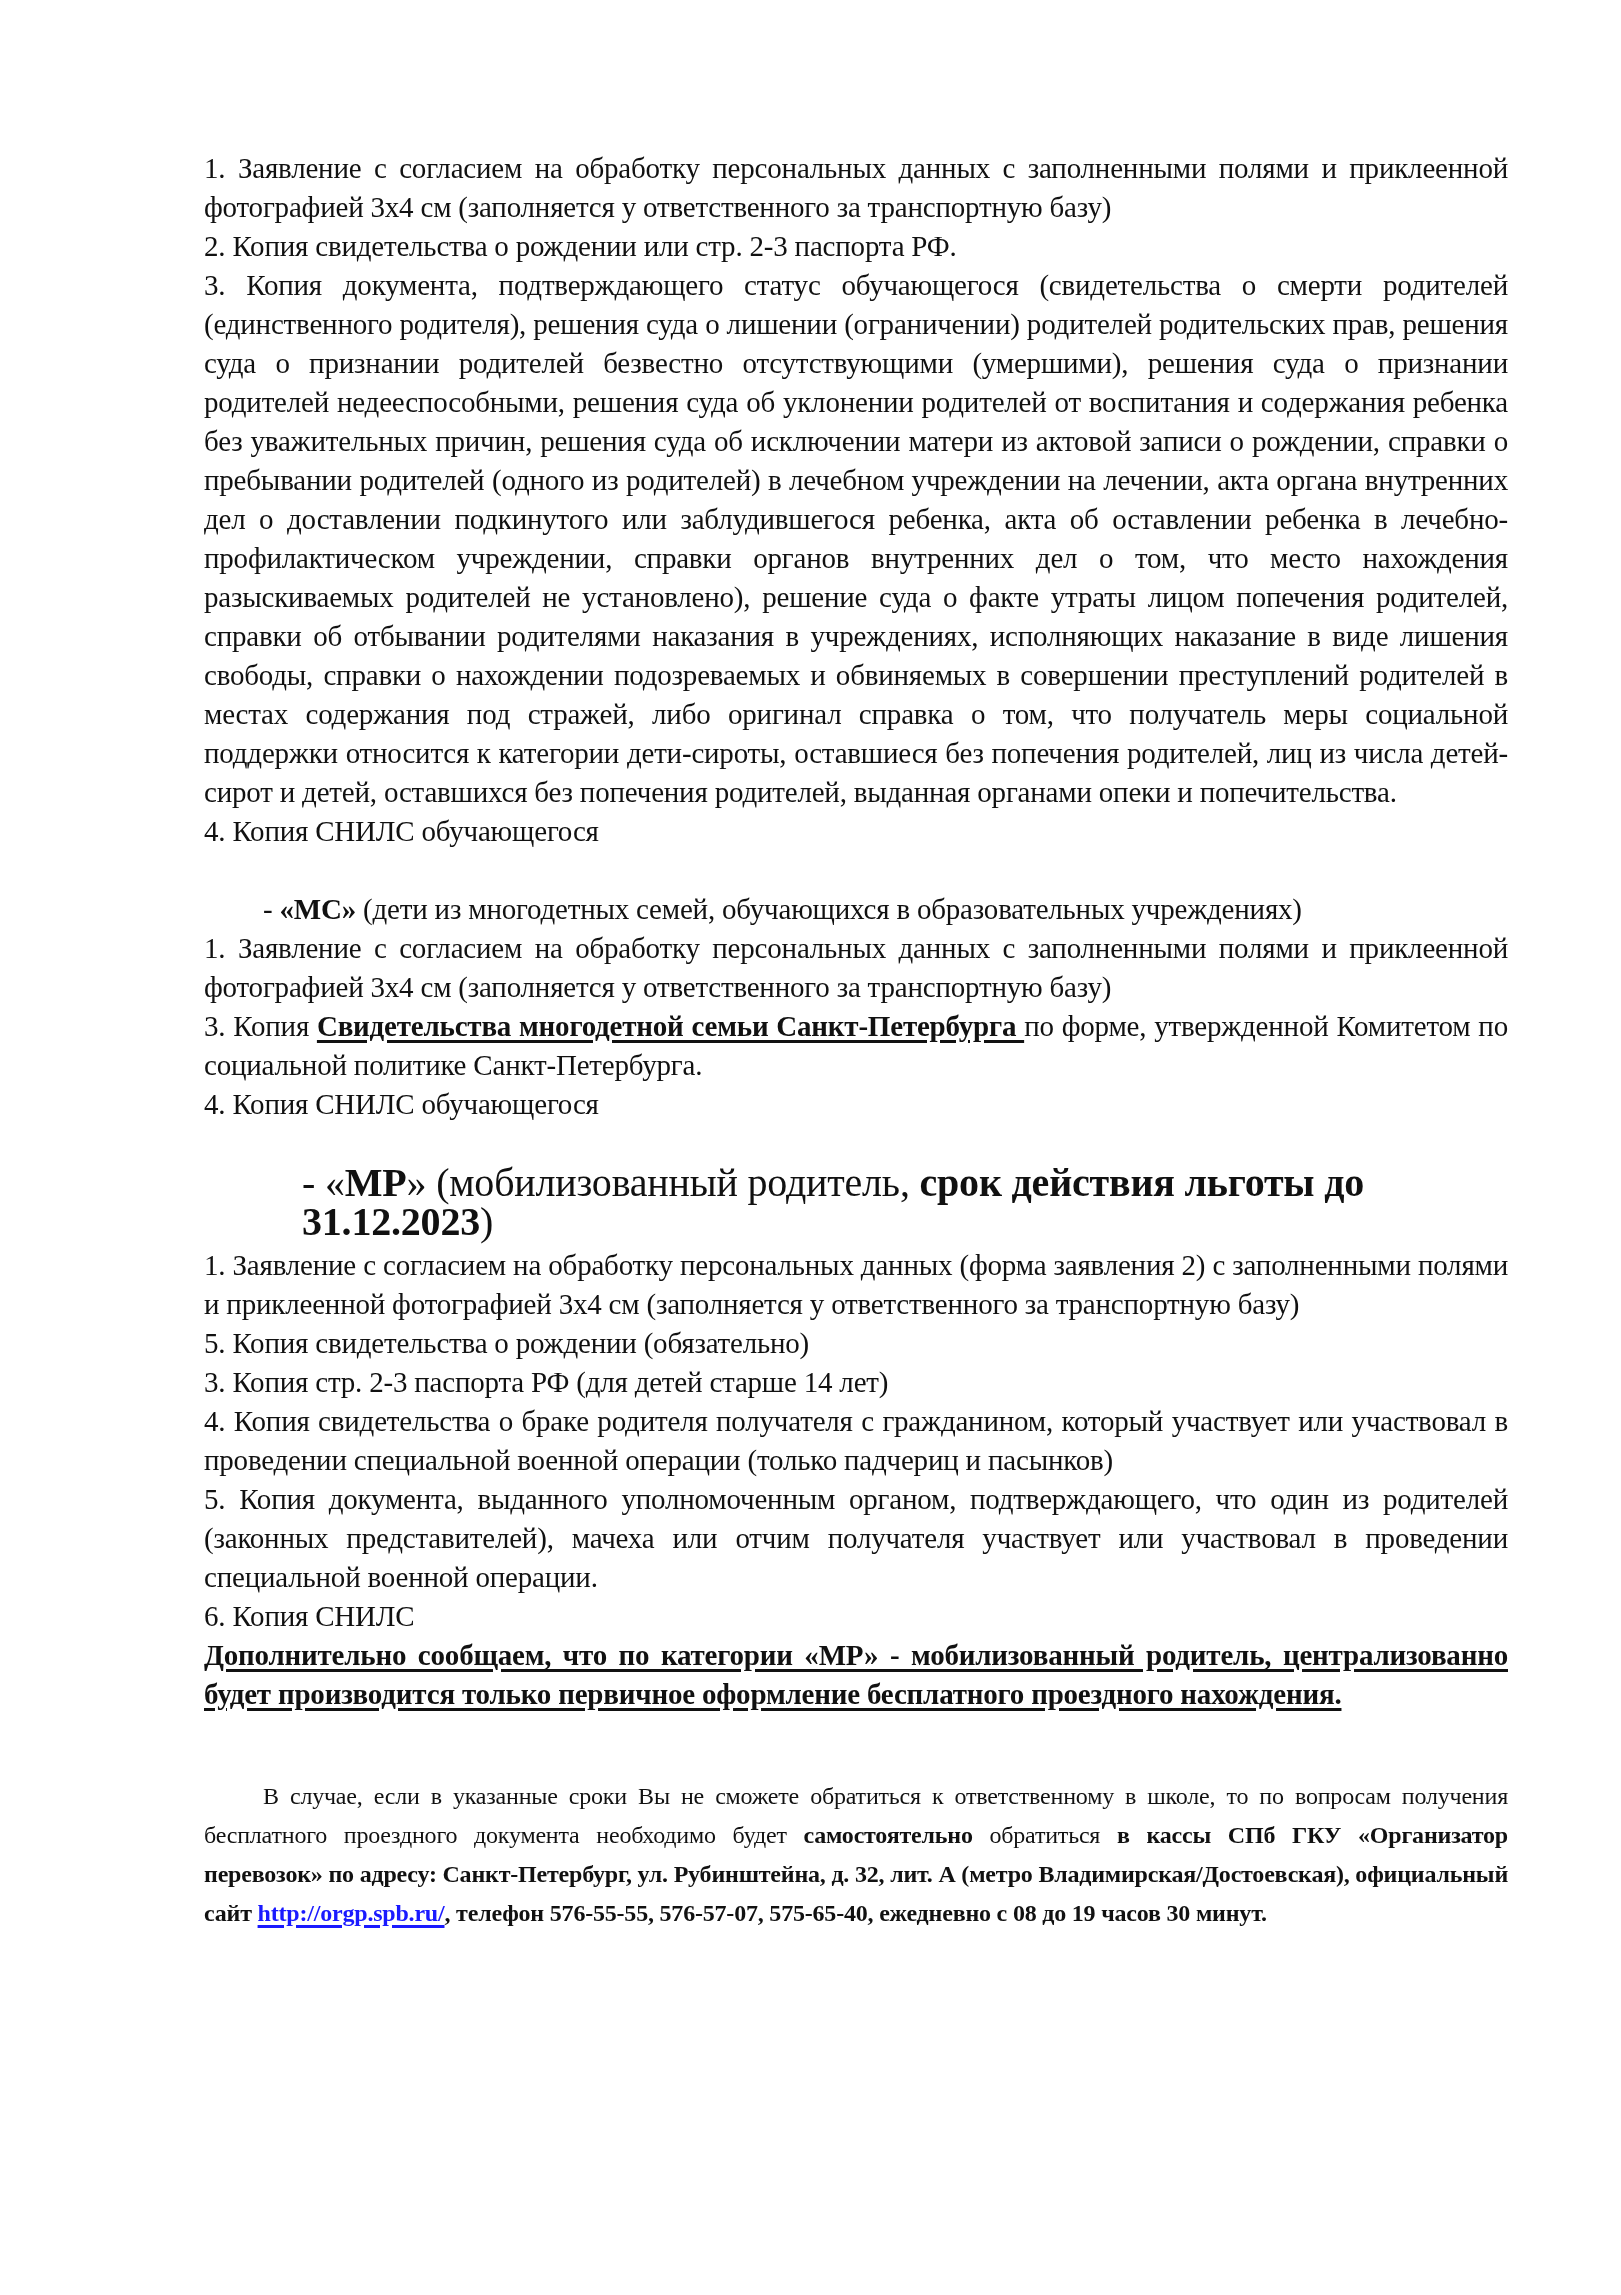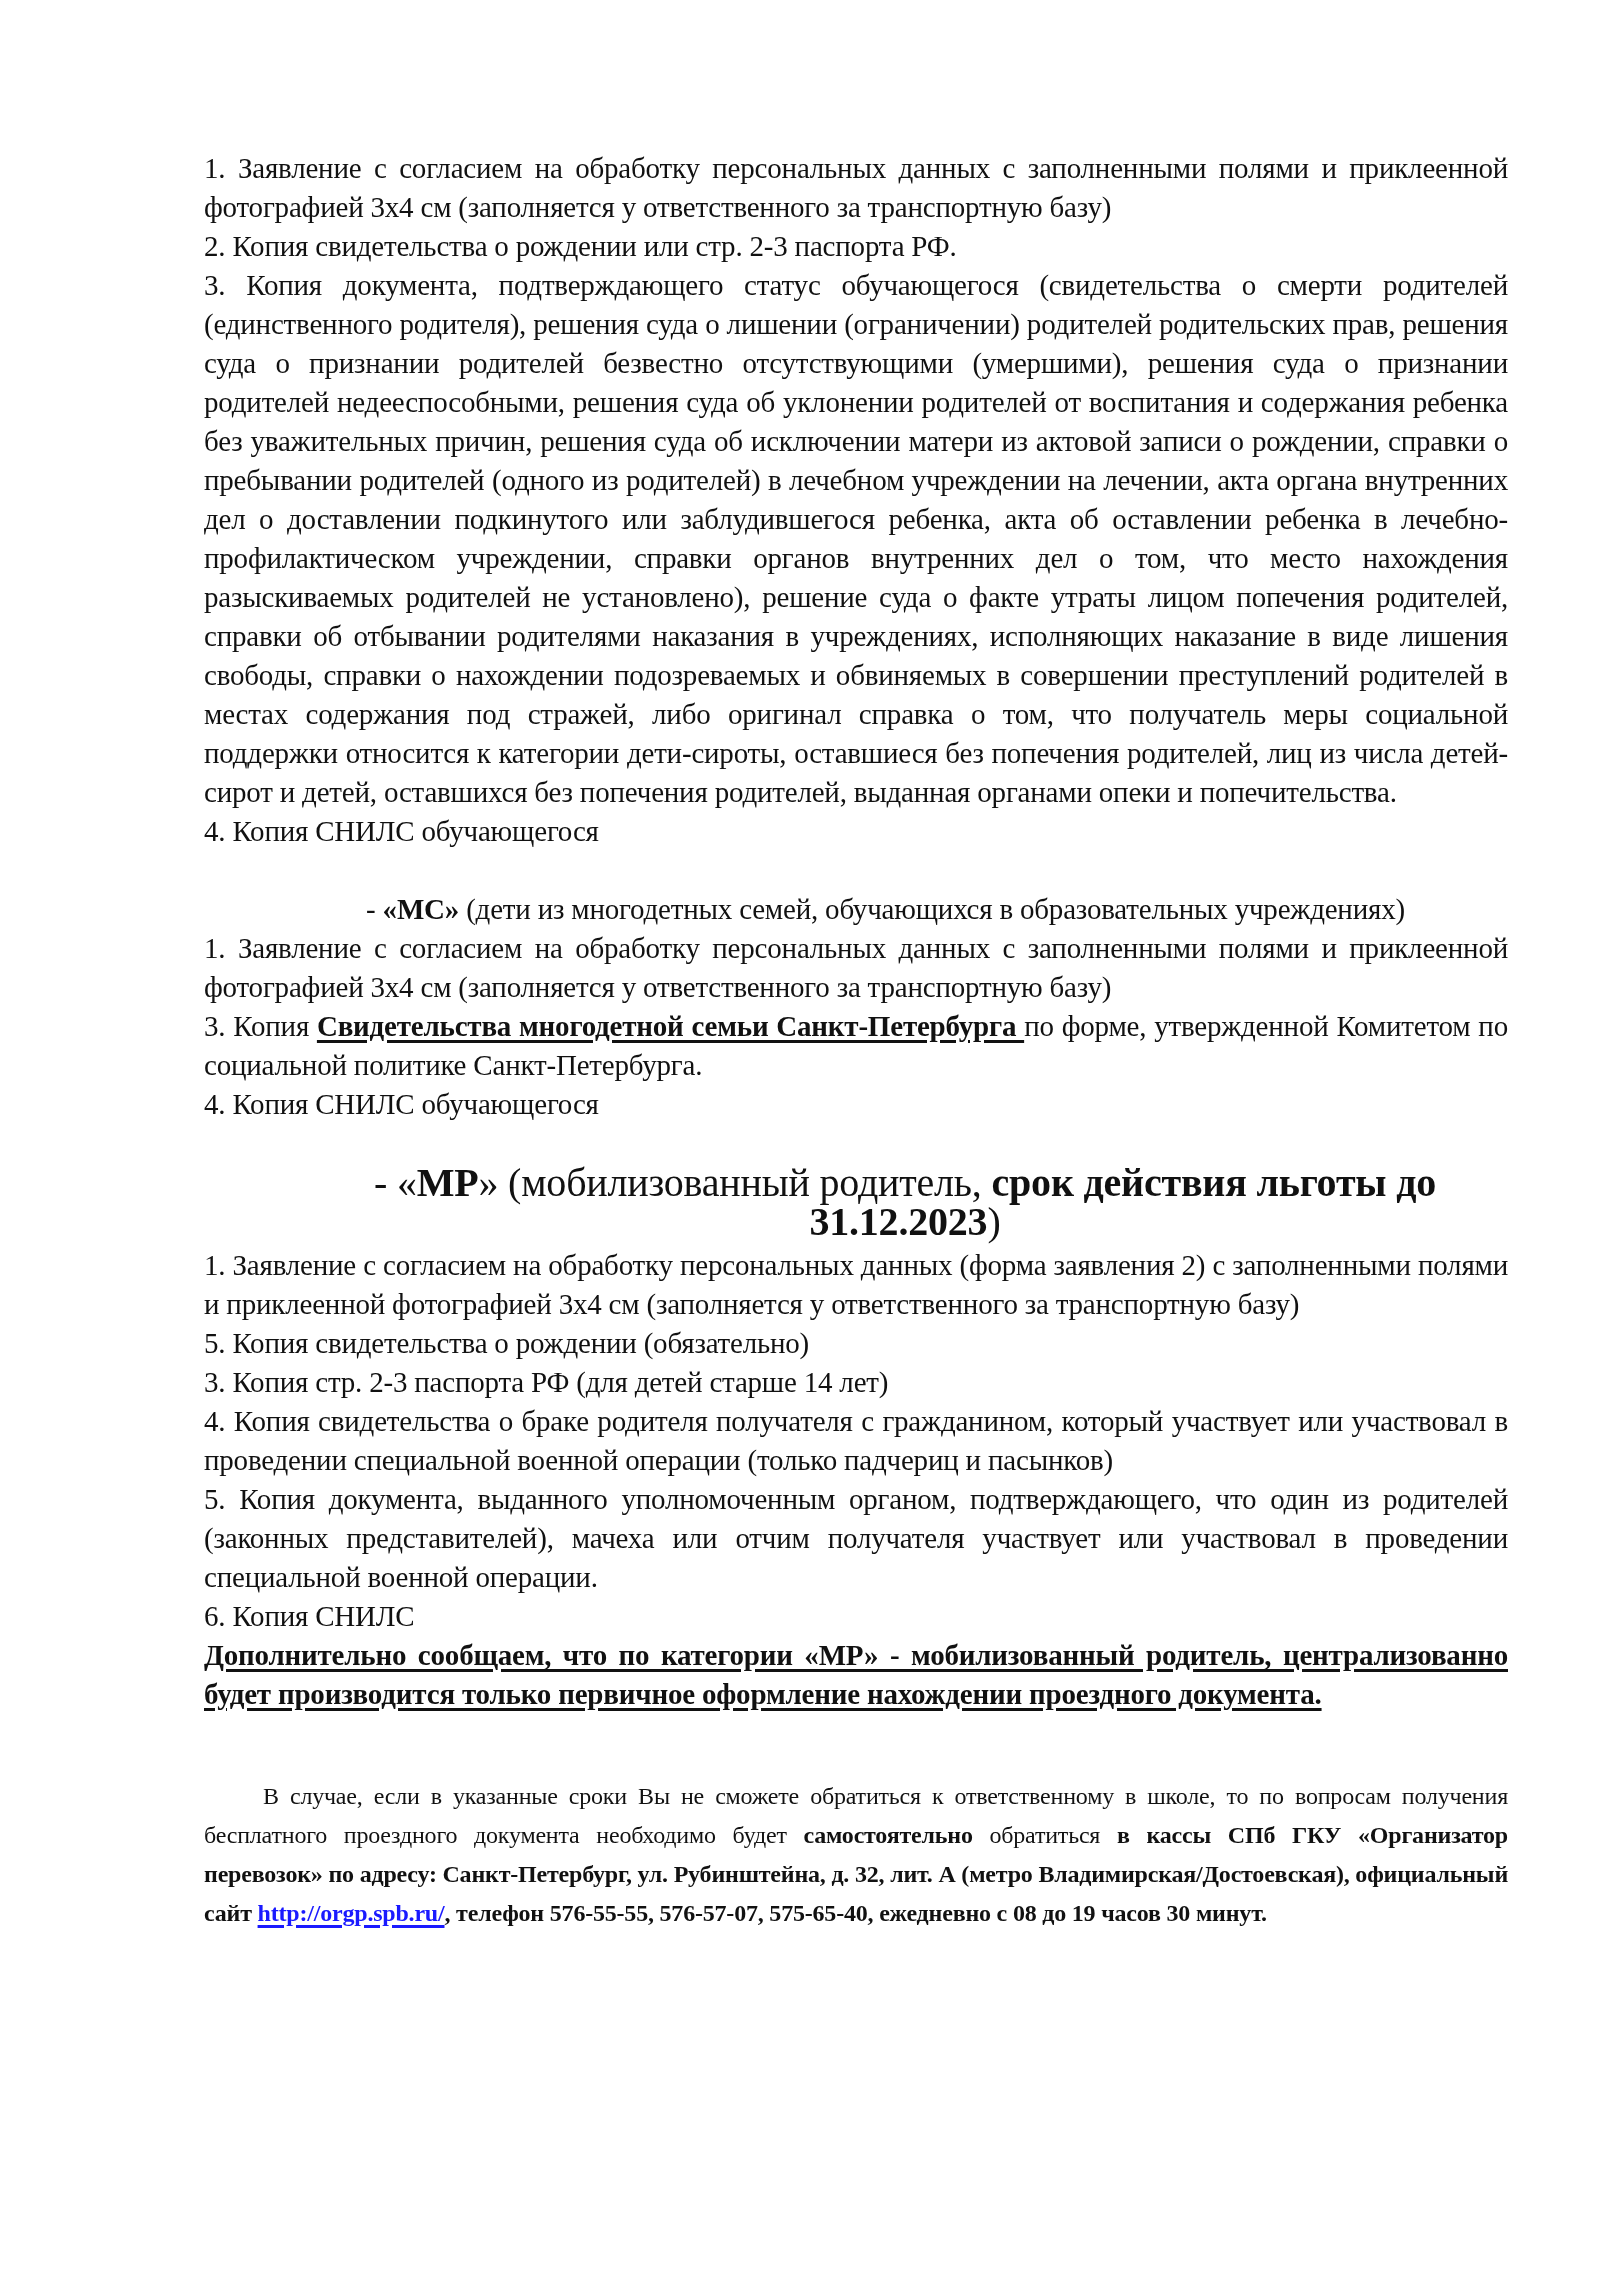--- a/index.html
+++ b/index.html
@@ -10,21 +10,21 @@
     top: 149px;
     width: 1304px;
     font-family: "Liberation Serif", "DejaVu Serif", serif;
     font-size: 29px;
     line-height: 39px;
     color: #111111;
     letter-spacing: -0.2px;
   }
   .p { margin: 0; text-align: justify; text-align-last: left; }
   .gap { height: 39px; }
-  .section-head { margin: 0; padding-left: 59px; text-align: center; }
+  .section-head { margin: 0; padding-left: 59px; }
   .section-head.mr { padding-left: 98px; }
   .b { font-weight: bold; }
   .u { text-decoration: underline; text-decoration-thickness: 2.6px; text-underline-offset: 3.9px; }
   .note { font-weight: bold; text-decoration: underline; text-decoration-thickness: 2.6px; text-underline-offset: 3.9px; text-align: justify; }
   .closing { text-indent: 59px; text-align: justify; text-align-last: left; font-size: 24px; line-height: 39px; }
   .link { color: #1a1aff; text-decoration: underline; text-decoration-thickness: 2.6px; text-underline-offset: 3.9px; }
 </style>
 </head>
 <body>
 
@@ -50,20 +50,20 @@
 
   <p class="section-head mr" style="font-size:40px; margin-bottom:5.2px;"><span>- «</span><span class="b">МР</span><span>» (мобилизованный родитель, </span><span class="b">срок действия льготы до 31.12.2023</span><span>)</span></p>
   <div>
     <p class="p">1. Заявление с согласием на обработку персональных данных (форма заявления 2) с заполненными полями и приклеенной фотографией 3х4 см (заполняется у ответственного за транспортную базу)</p>
     <p class="p">5.  Копия свидетельства о рождении (обязательно)</p>
     <p class="p">3.  Копия стр. 2-3 паспорта РФ (для детей старше 14 лет)</p>
     <p class="p">4. Копия свидетельства о браке родителя получателя с гражданином, который участвует или участвовал в проведении специальной военной операции (только падчериц и пасынков)</p>
     <p class="p">5. Копия документа, выданного уполномоченным органом, подтверждающего, что один из родителей (законных представителей), мачеха или отчим получателя участвует или участвовал в проведении специальной военной операции.</p>
     <p class="p">6. Копия СНИЛС</p>
   </div>
-  <p class="p note">Дополнительно сообщаем, что по категории «МР» - мобилизованный родитель, централизованно будет производится только первичное оформление нахождении проездного документа.</p>
+  <p class="p note">Дополнительно сообщаем, что по категории «МР» - мобилизованный родитель, централизованно будет производится только первичное оформление бесплатного проездного нахождения.</p>
 
   <div class="gap"></div>
 
   <p class="closing"><span>В случае, если в указанные сроки Вы не сможете обратиться к ответственному в школе, то по вопросам получения бесплатного проездного документа необходимо будет </span><span class="b">самостоятельно</span><span> обратиться </span><span class="b">в кассы СПб ГКУ  «Организатор перевозок» по адресу: Санкт-Петербург, ул. Рубинштейна, д. 32, лит. А (метро Владимирская/Достоевская), официальный сайт </span><a class="link b">http://orgp.spb.ru/</a><span class="b">, телефон 576-55-55, 576-57-07, 575-65-40, ежедневно с 08 до 19 часов 30 минут.</span></p>
 
 </div>
 
 
 </body></html>

